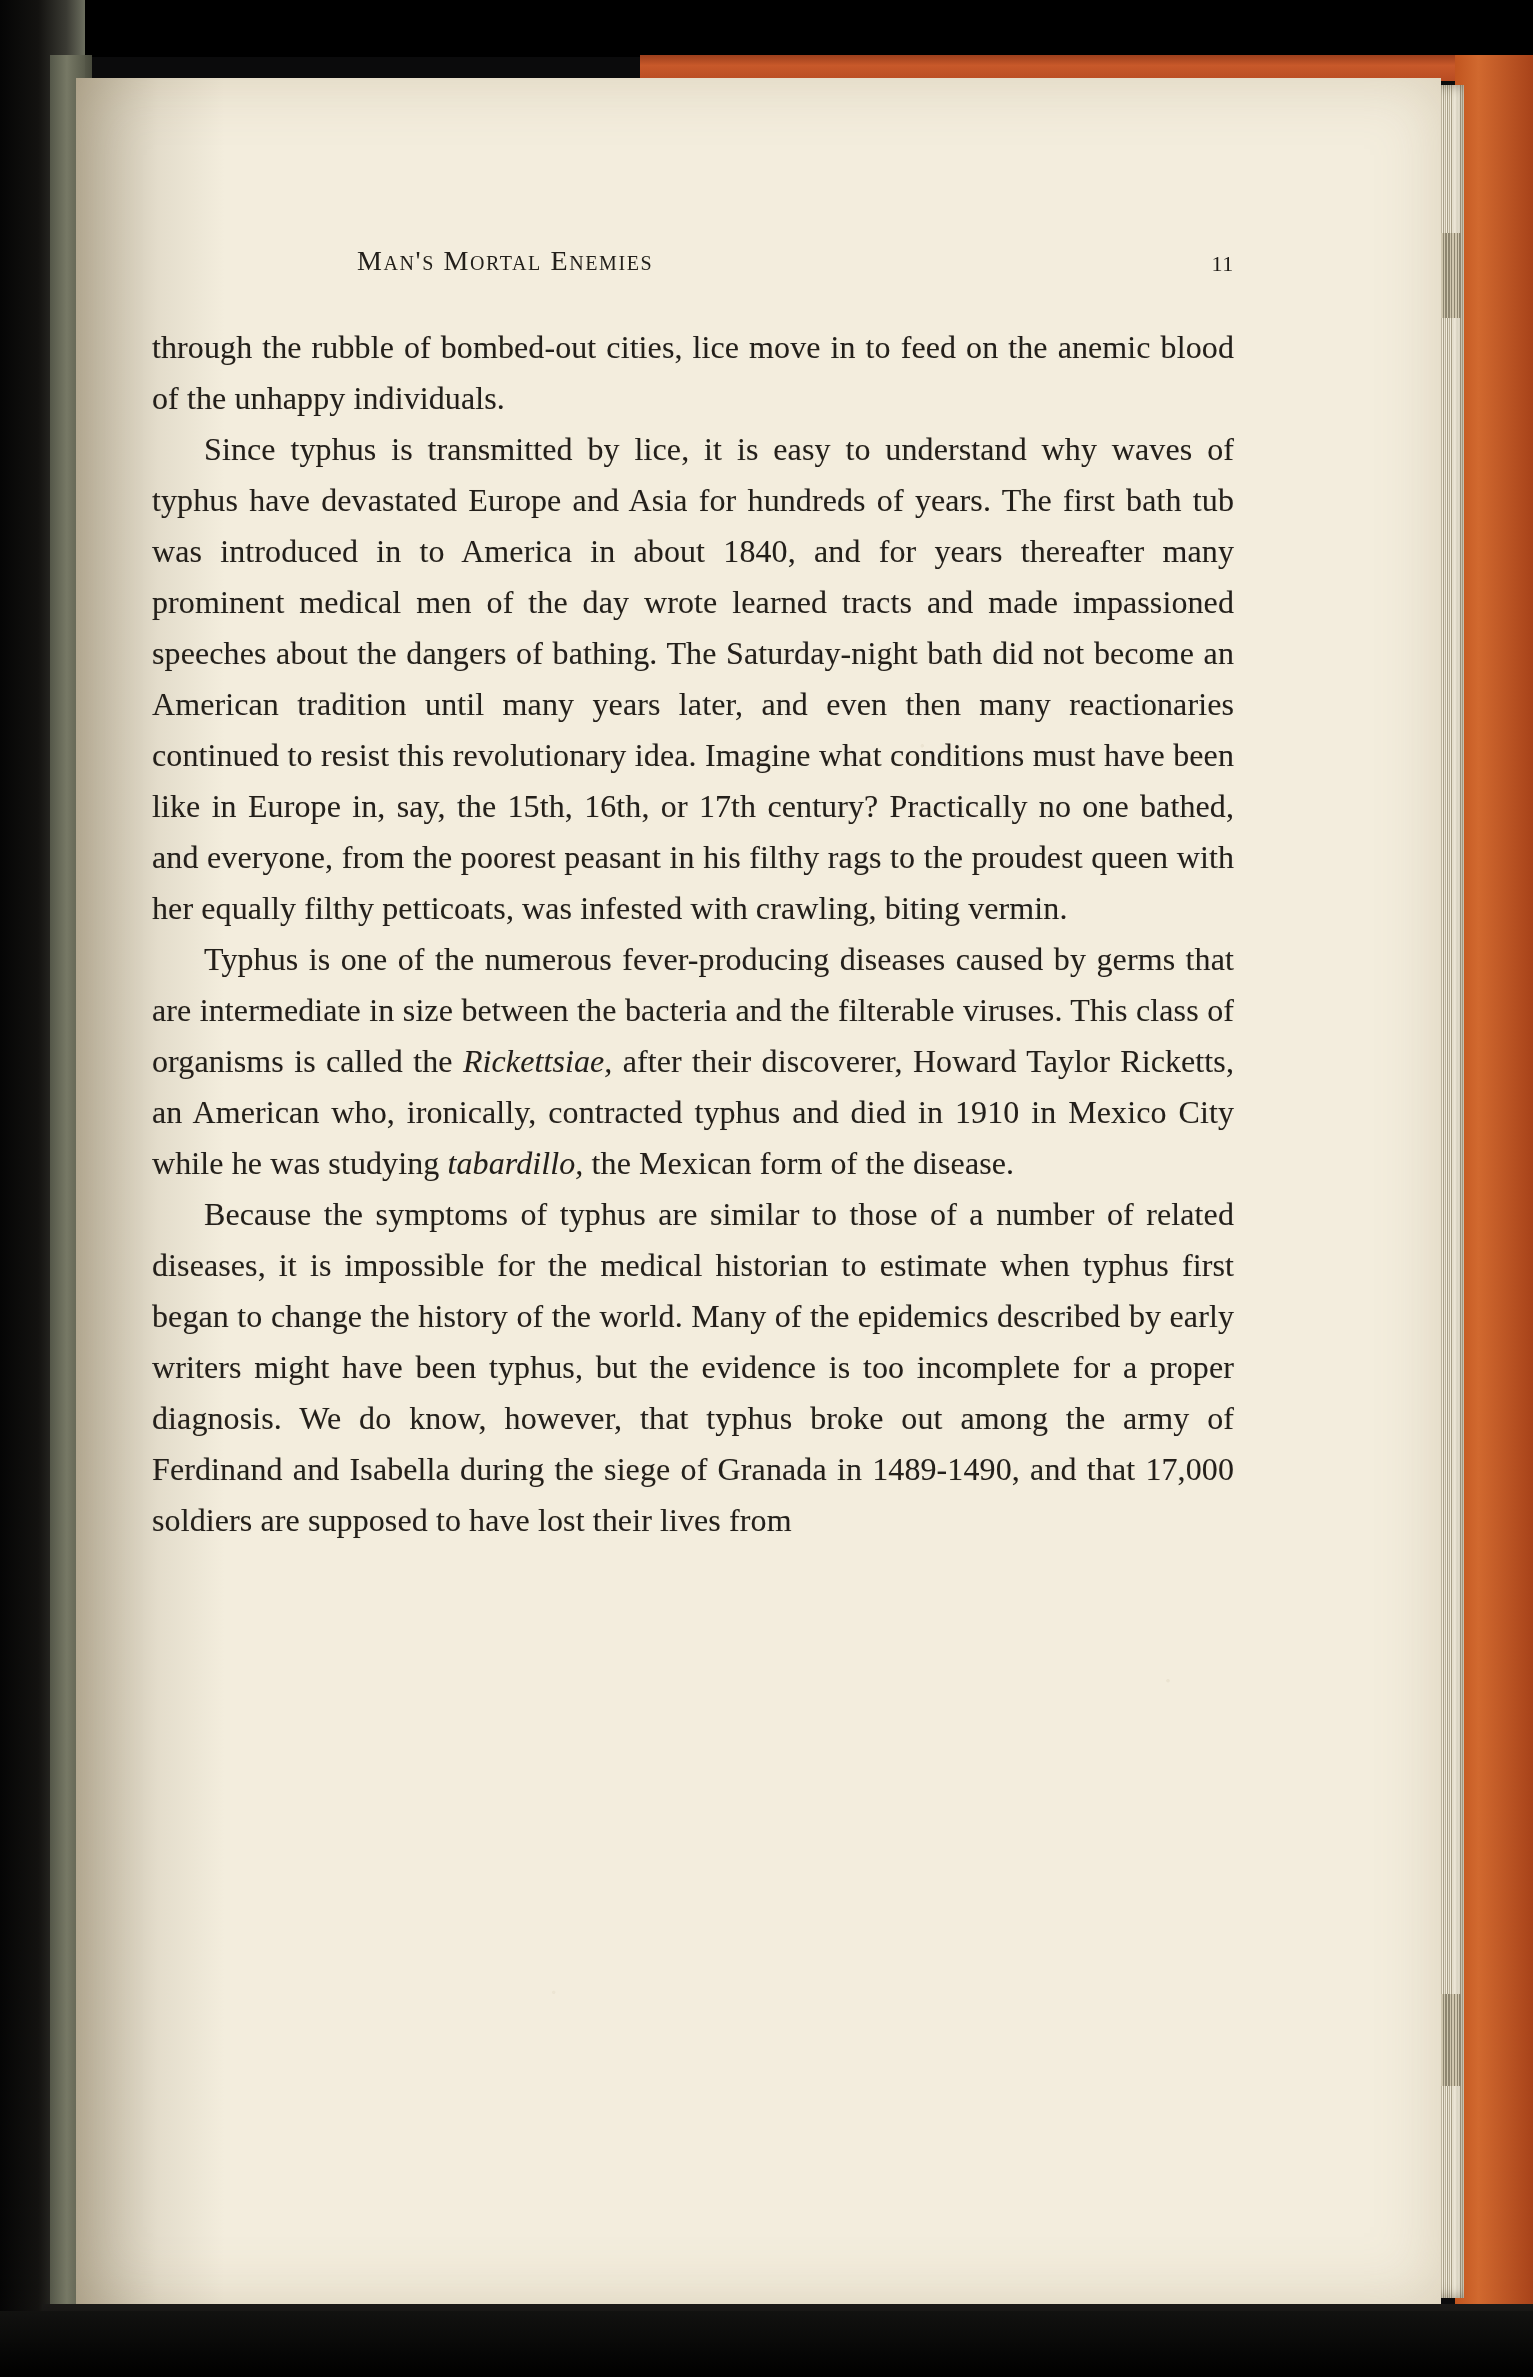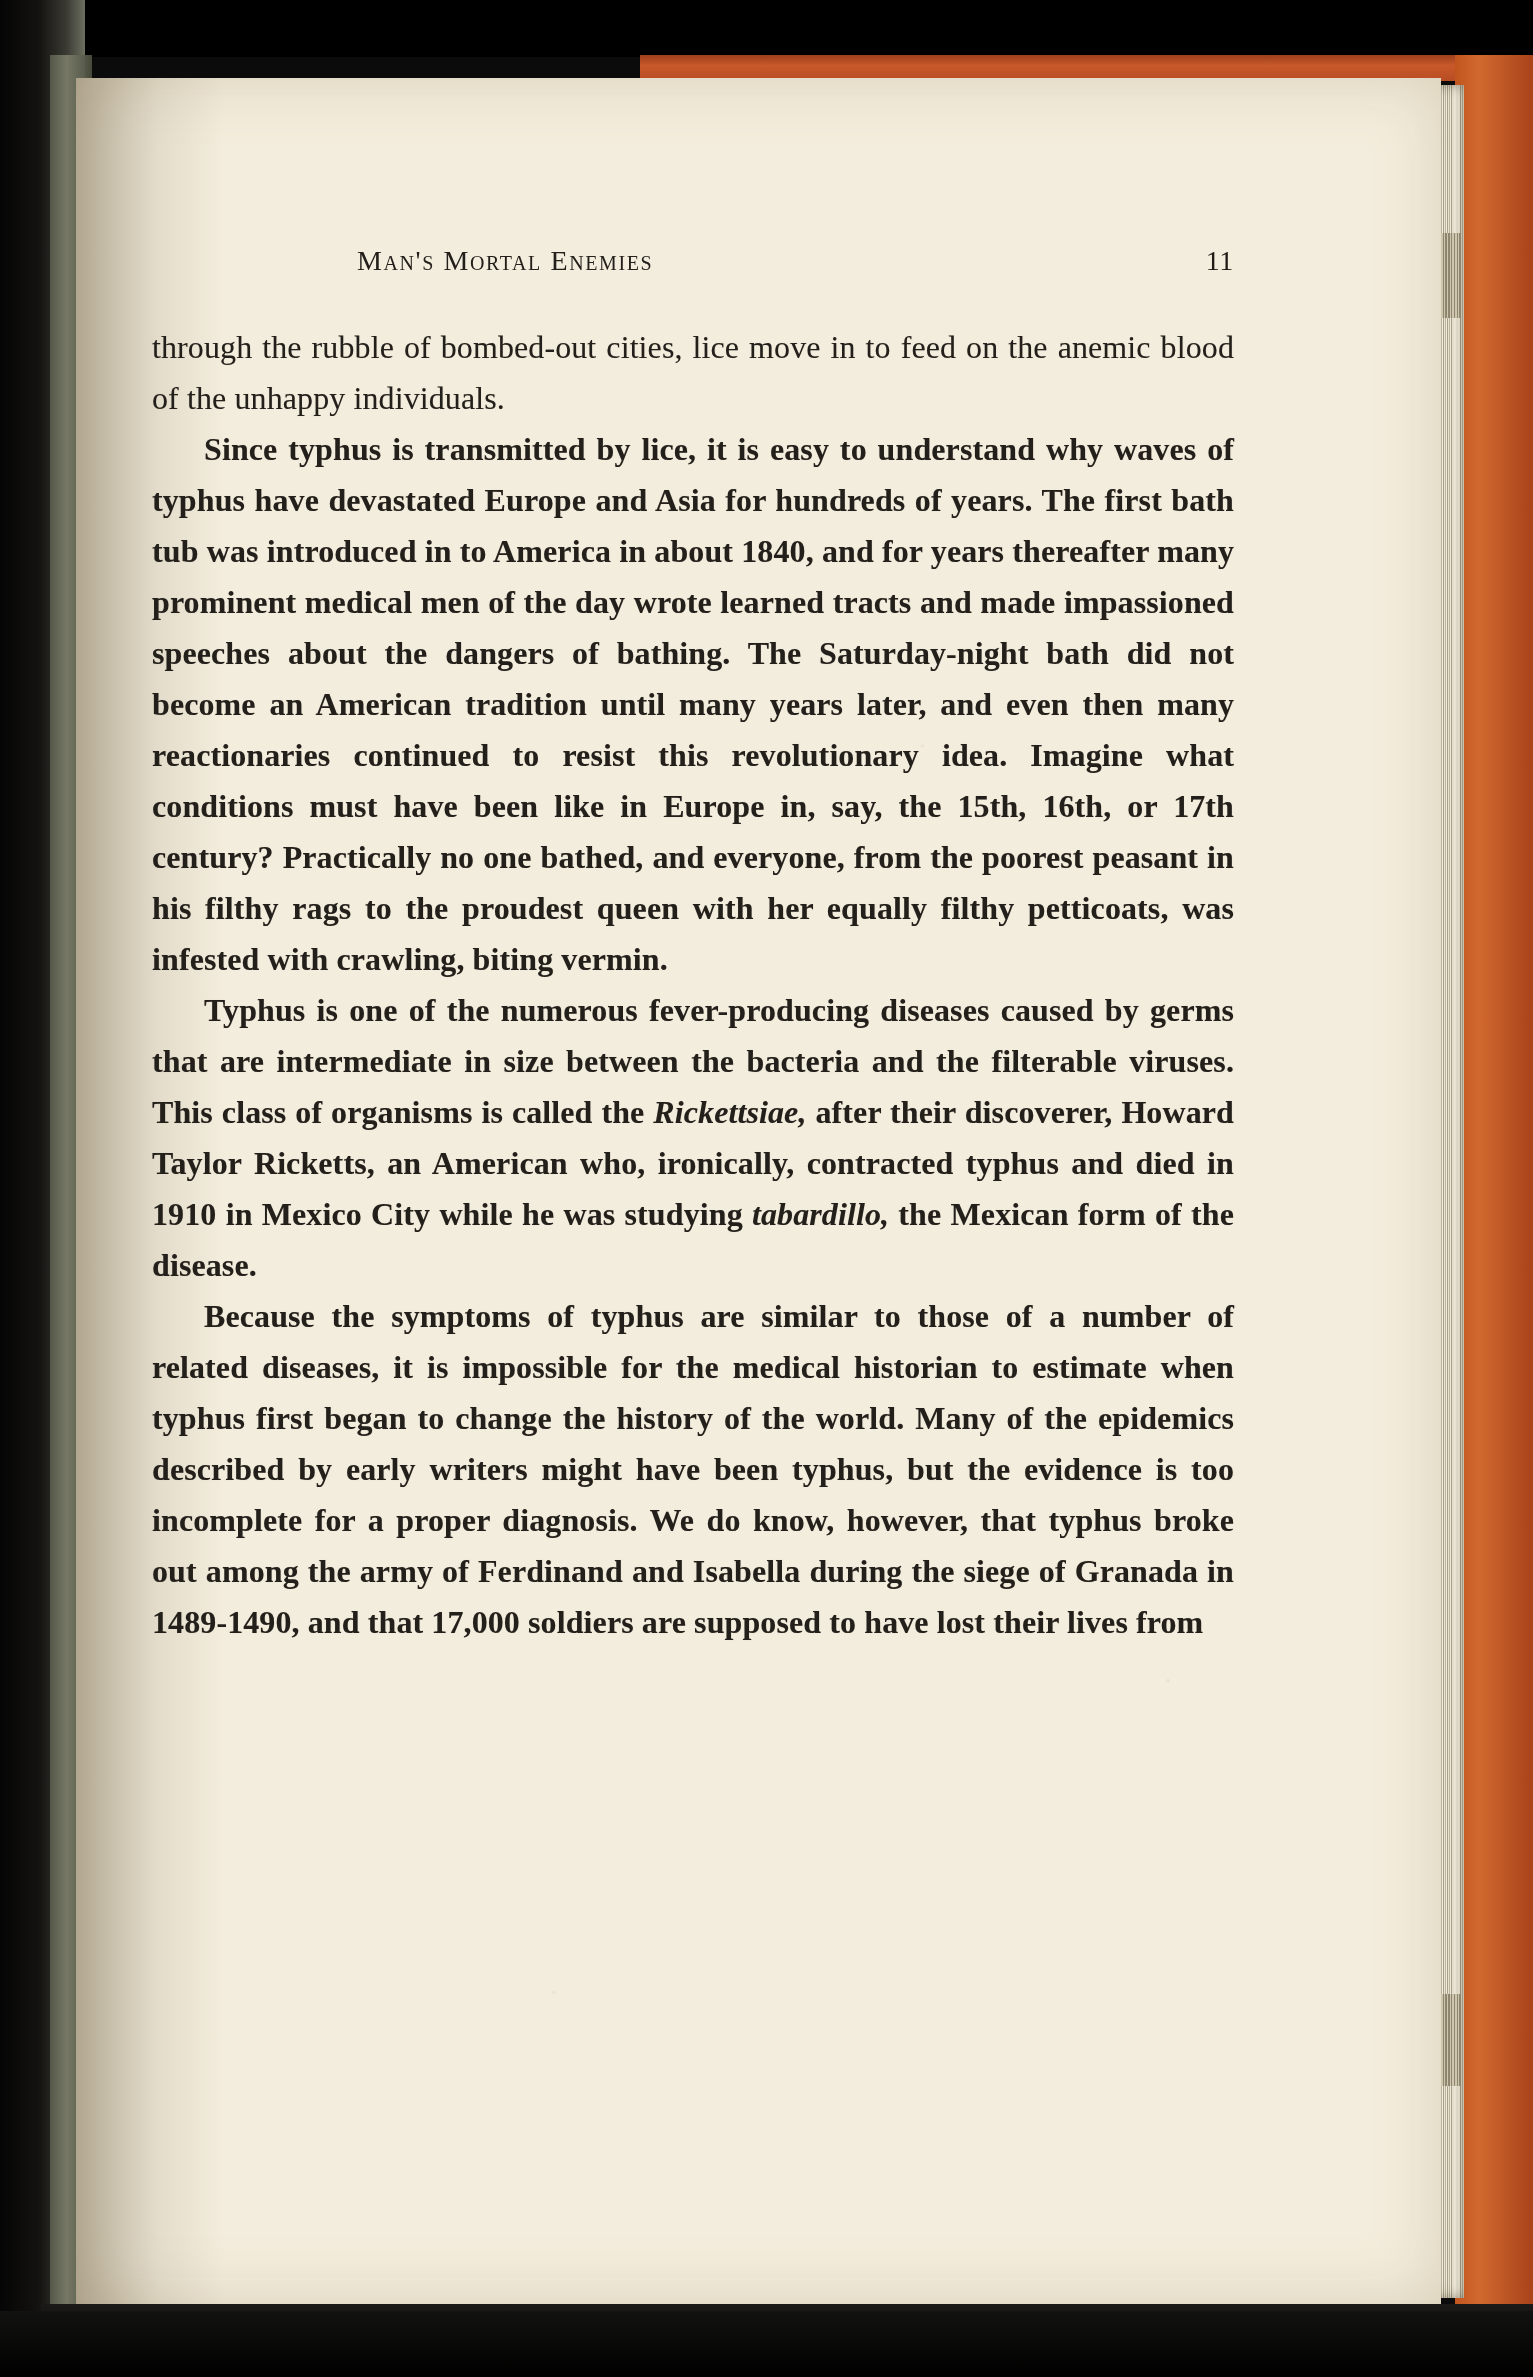--- a/index.html
+++ b/index.html
@@ -148,38 +148,38 @@
   }
   .running-title {
     font-variant: small-caps;
     font-size: 28px;
     letter-spacing: 1.6px;
     color: #23201b;
     margin-left: 205px;
     white-space: nowrap;
   }
   .folio {
-    font-size: 28px;
+    font-size: 22px;
     color: #1f1c17;
     letter-spacing: 0.7px;
   }
 
   .body-text p {
     margin: 0;
     font-size: 32px;
     line-height: 51px;
     color: #231f1a;
     text-align: justify;
     text-justify: inter-word;
     letter-spacing: 0.1px;
   }
   .body-text p.indent {
     text-indent: 52px;
   }
-  .body-text p + p { margin-top: 0; font-weight: bold; }
+  .body-text p + p { margin-top: 0; }
 
   em { font-style: italic; }
 
   
   .body-text {
     text-shadow: 0 0 0.7px rgba(40,32,22,.25);
   }
 
   
   .bed-bottom {

